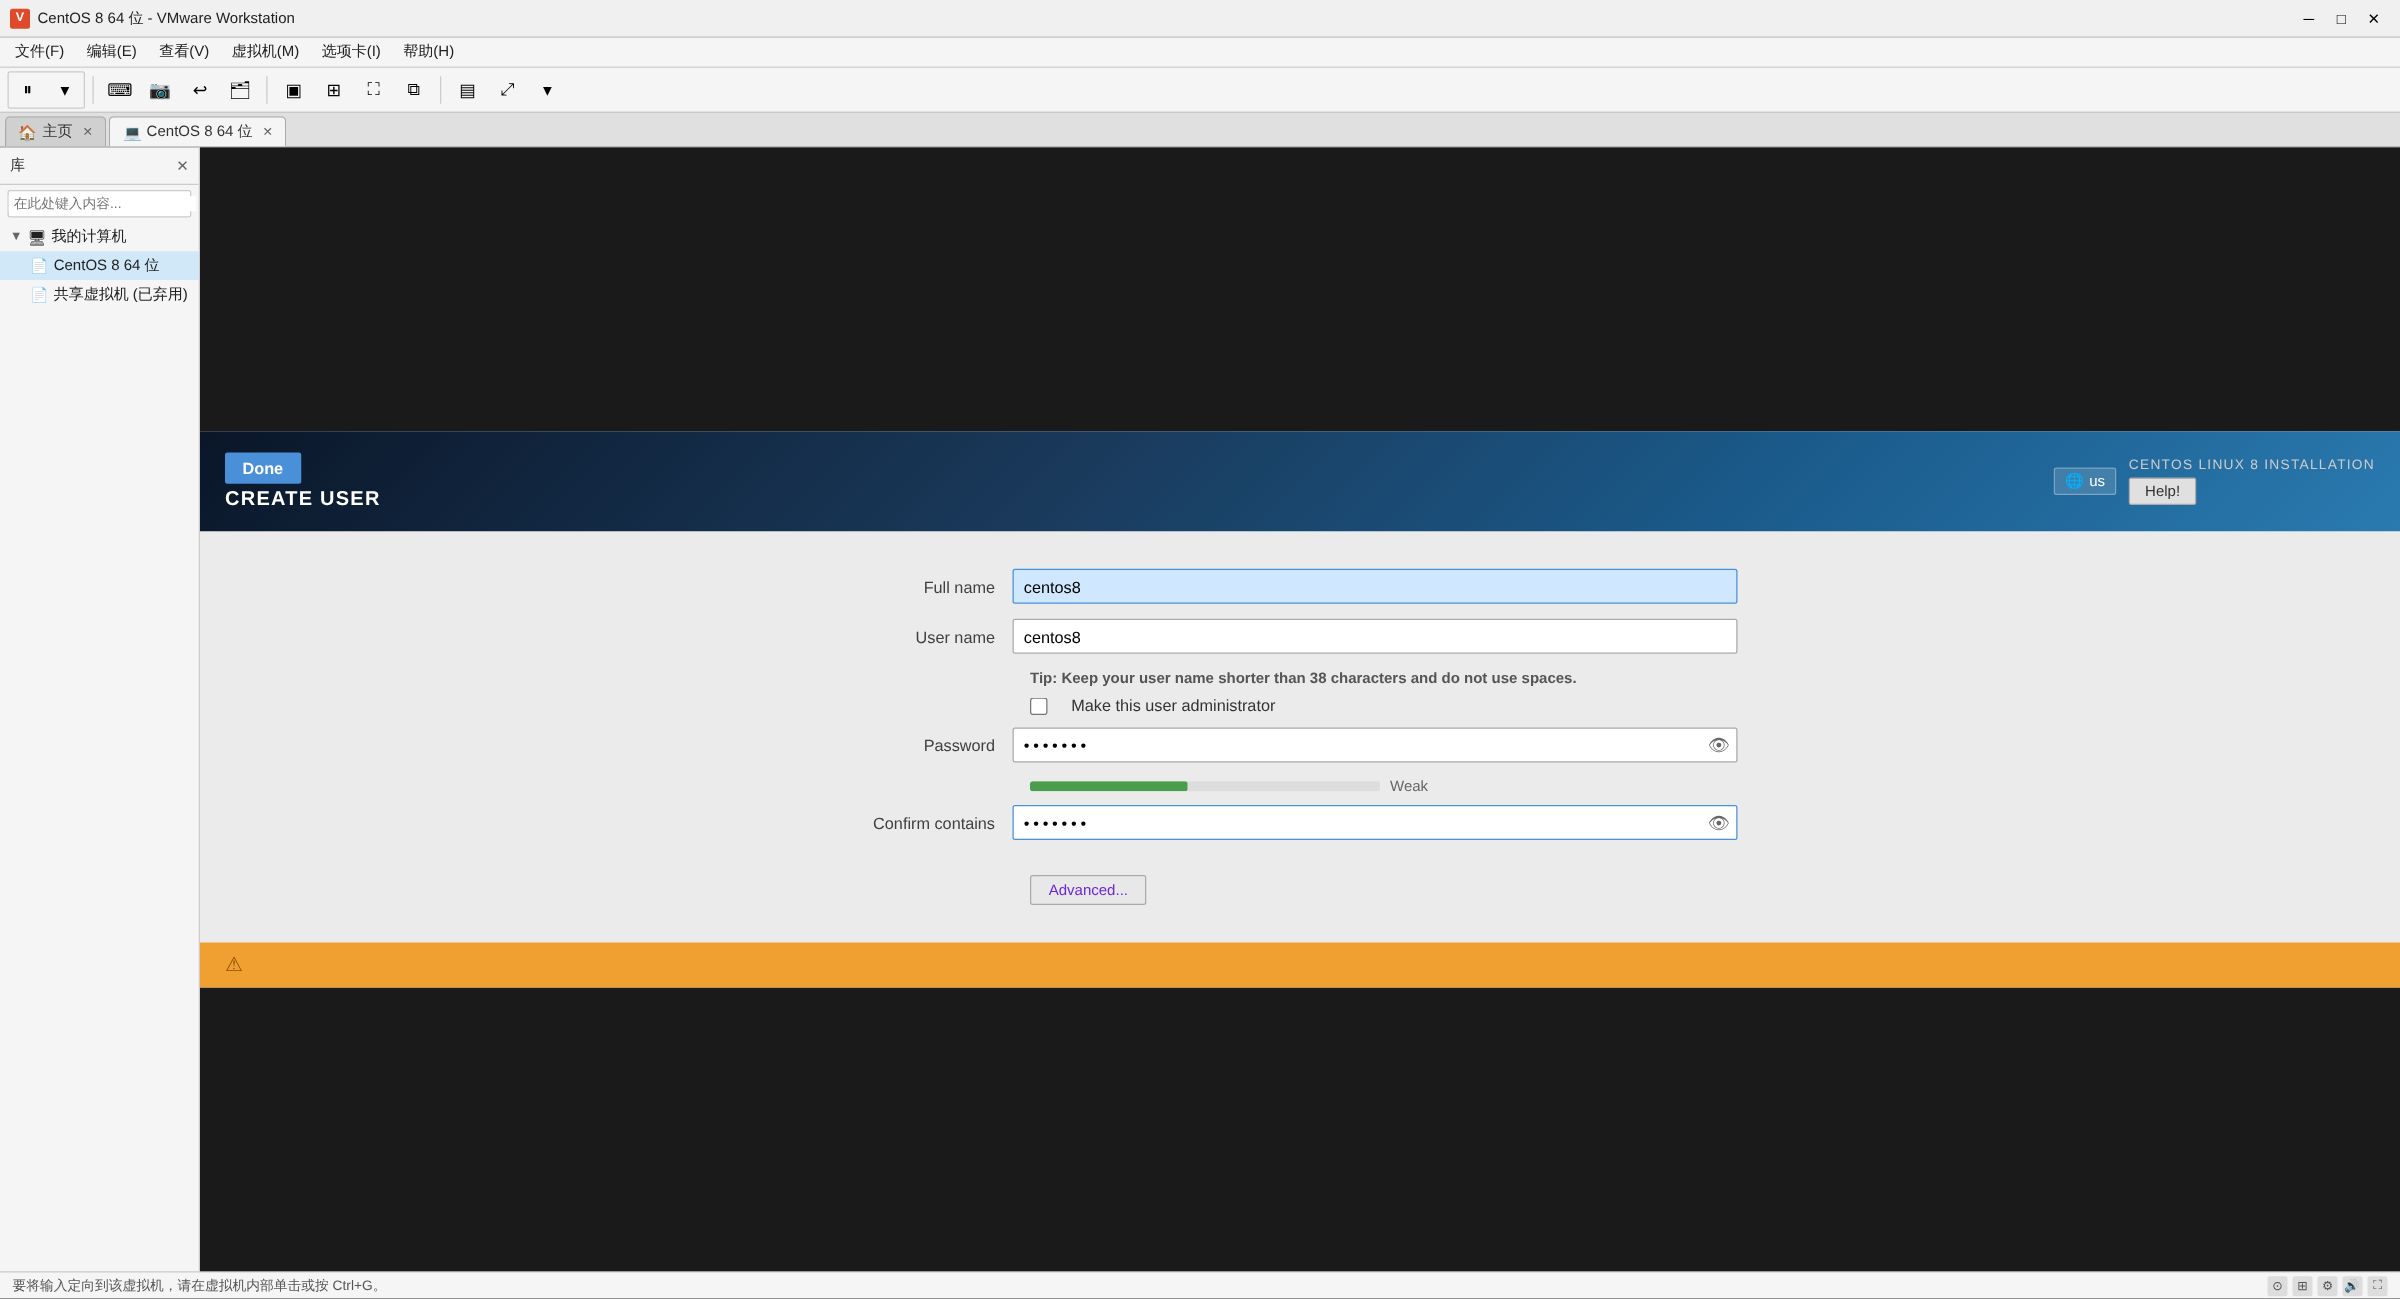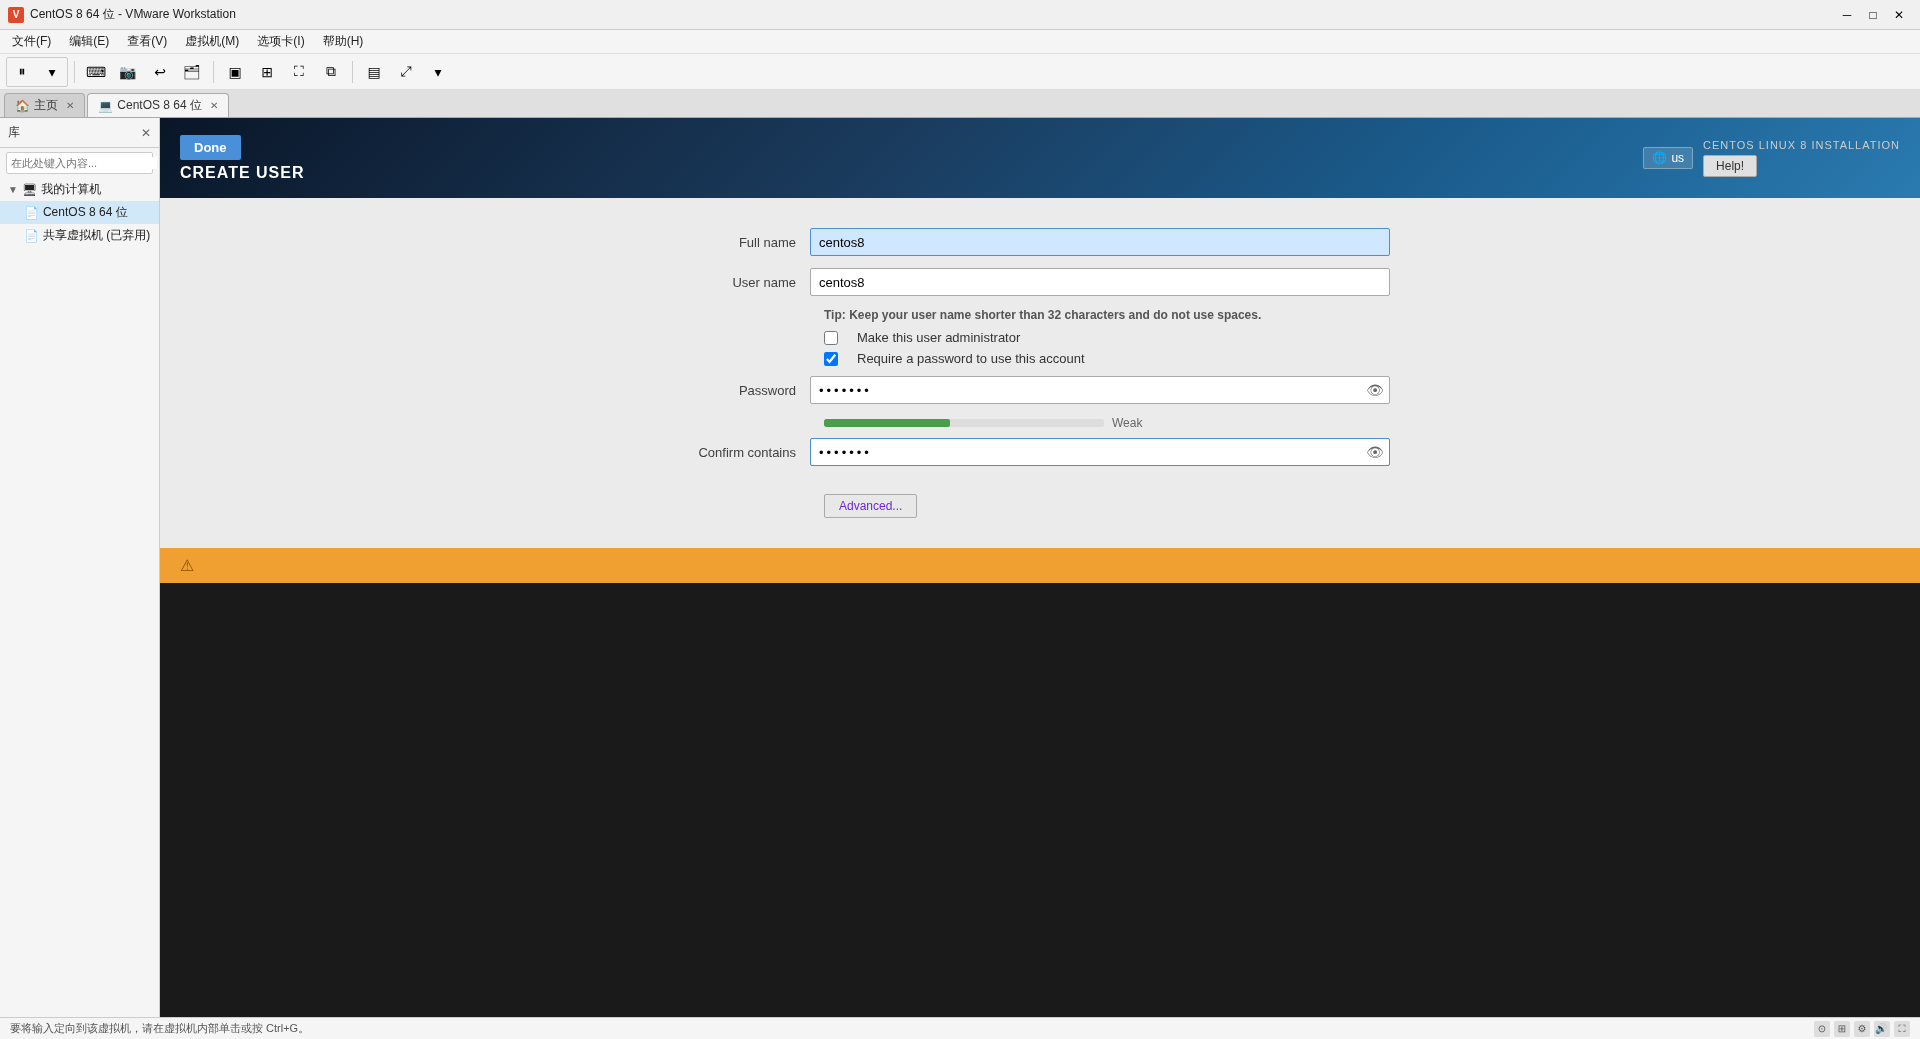--- a/index.html
+++ b/index.html
@@ -62,21 +62,21 @@
     .search-box {
       display: flex; align-items: center; margin: 4px 6px;
       border: 1px solid #ccc; border-radius: 2px; background: white; height: 22px;
     }
     .search-input { border: none; outline: none; font-size: 11px; flex: 1; padding: 0 4px; }
     .search-arrow { padding: 0 3px; color: #666; cursor: pointer; font-size: 10px; }
     .tree-item { display: flex; align-items: center; padding: 3px 8px; cursor: pointer; font-size: 12px; color: #222; gap: 4px; }
     .tree-item .expand { font-size: 10px; color: #666; }
 
     
-    .vm-area { flex: 1; background: #1a1a1a; position: relative; display: flex; align-items: flex-start; }
+    .vm-area { flex: 1; background: #1a1a1a; position: relative; display: flex; align-items: center; }
 
     
     .centos-ui {
       flex: 1; background: #ebebeb; display: flex; flex-direction: column;
       margin: 0; position: relative;
     }
 
     .centos-header {
       background: linear-gradient(135deg, #0a1628 0%, #1a3a5c 40%, #1a5a8a 70%, #2a7ab0 100%);
       height: 80px; display: flex; align-items: center; justify-content: space-between;
@@ -272,34 +272,30 @@
 
           
           <div class="form-row">
             <label class="form-label">User name</label>
             <input class="form-input" type="text" value="centos8" style="">
           </div>
 
           
           <div class="tip-text">
             <span>Tip:</span>
-            <span> Keep your user name shorter than 32 characters and do not use spaces.</span>
+            <span> Keep your user name shorter than 38 characters and do not use spaces.</span>
           </div>
 
           
           <div class="checkbox-row">
             <input type="checkbox" id="admin-cb" style="">
             <label for="admin-cb">Make this user administrator</label>
           </div>
 
           
-          <div class="checkbox-row">
-            <input type="checkbox" id="req-pw-cb" checked="" style="">
-            <label for="req-pw-cb">Require a password to use this account</label>
-          </div>
 
           
           <div class="form-row" style="margin-top:10px;">
             <label class="form-label">Password</label>
             <div class="password-wrapper">
               <input class="form-input password-field" type="password" value="centos8" style="">
               <button class="eye-btn" title="Show/Hide">👁</button>
             </div>
           </div>
 

